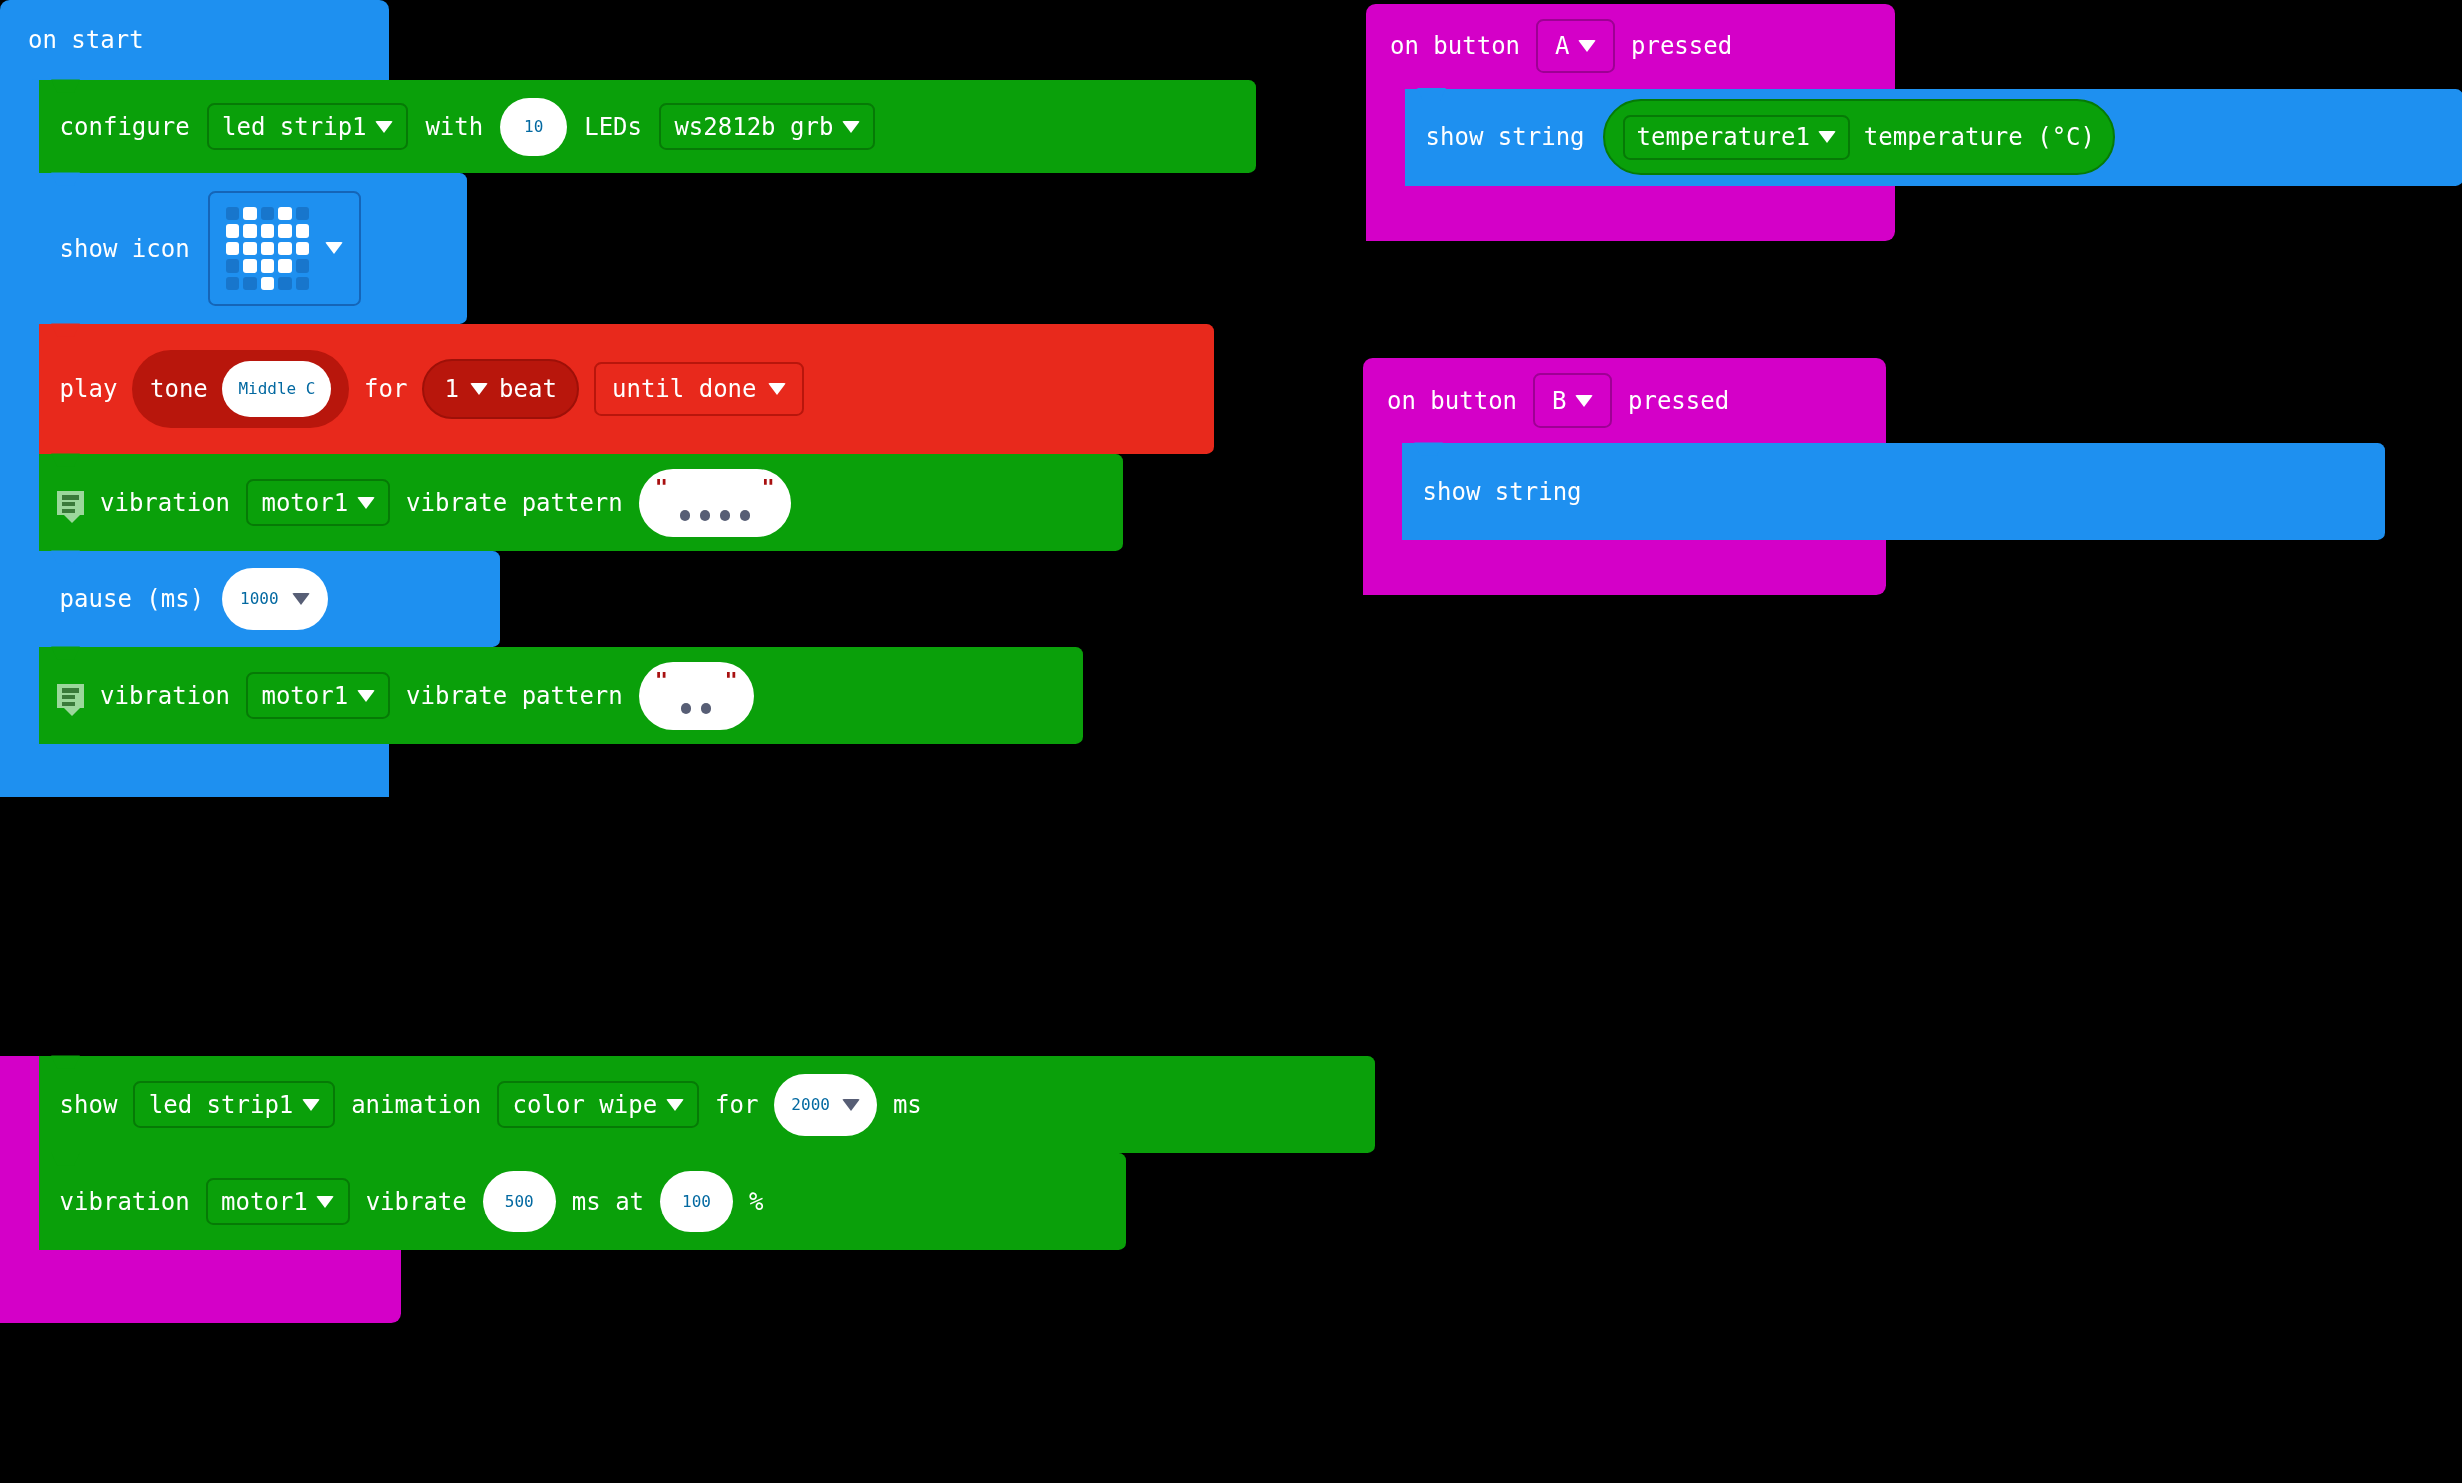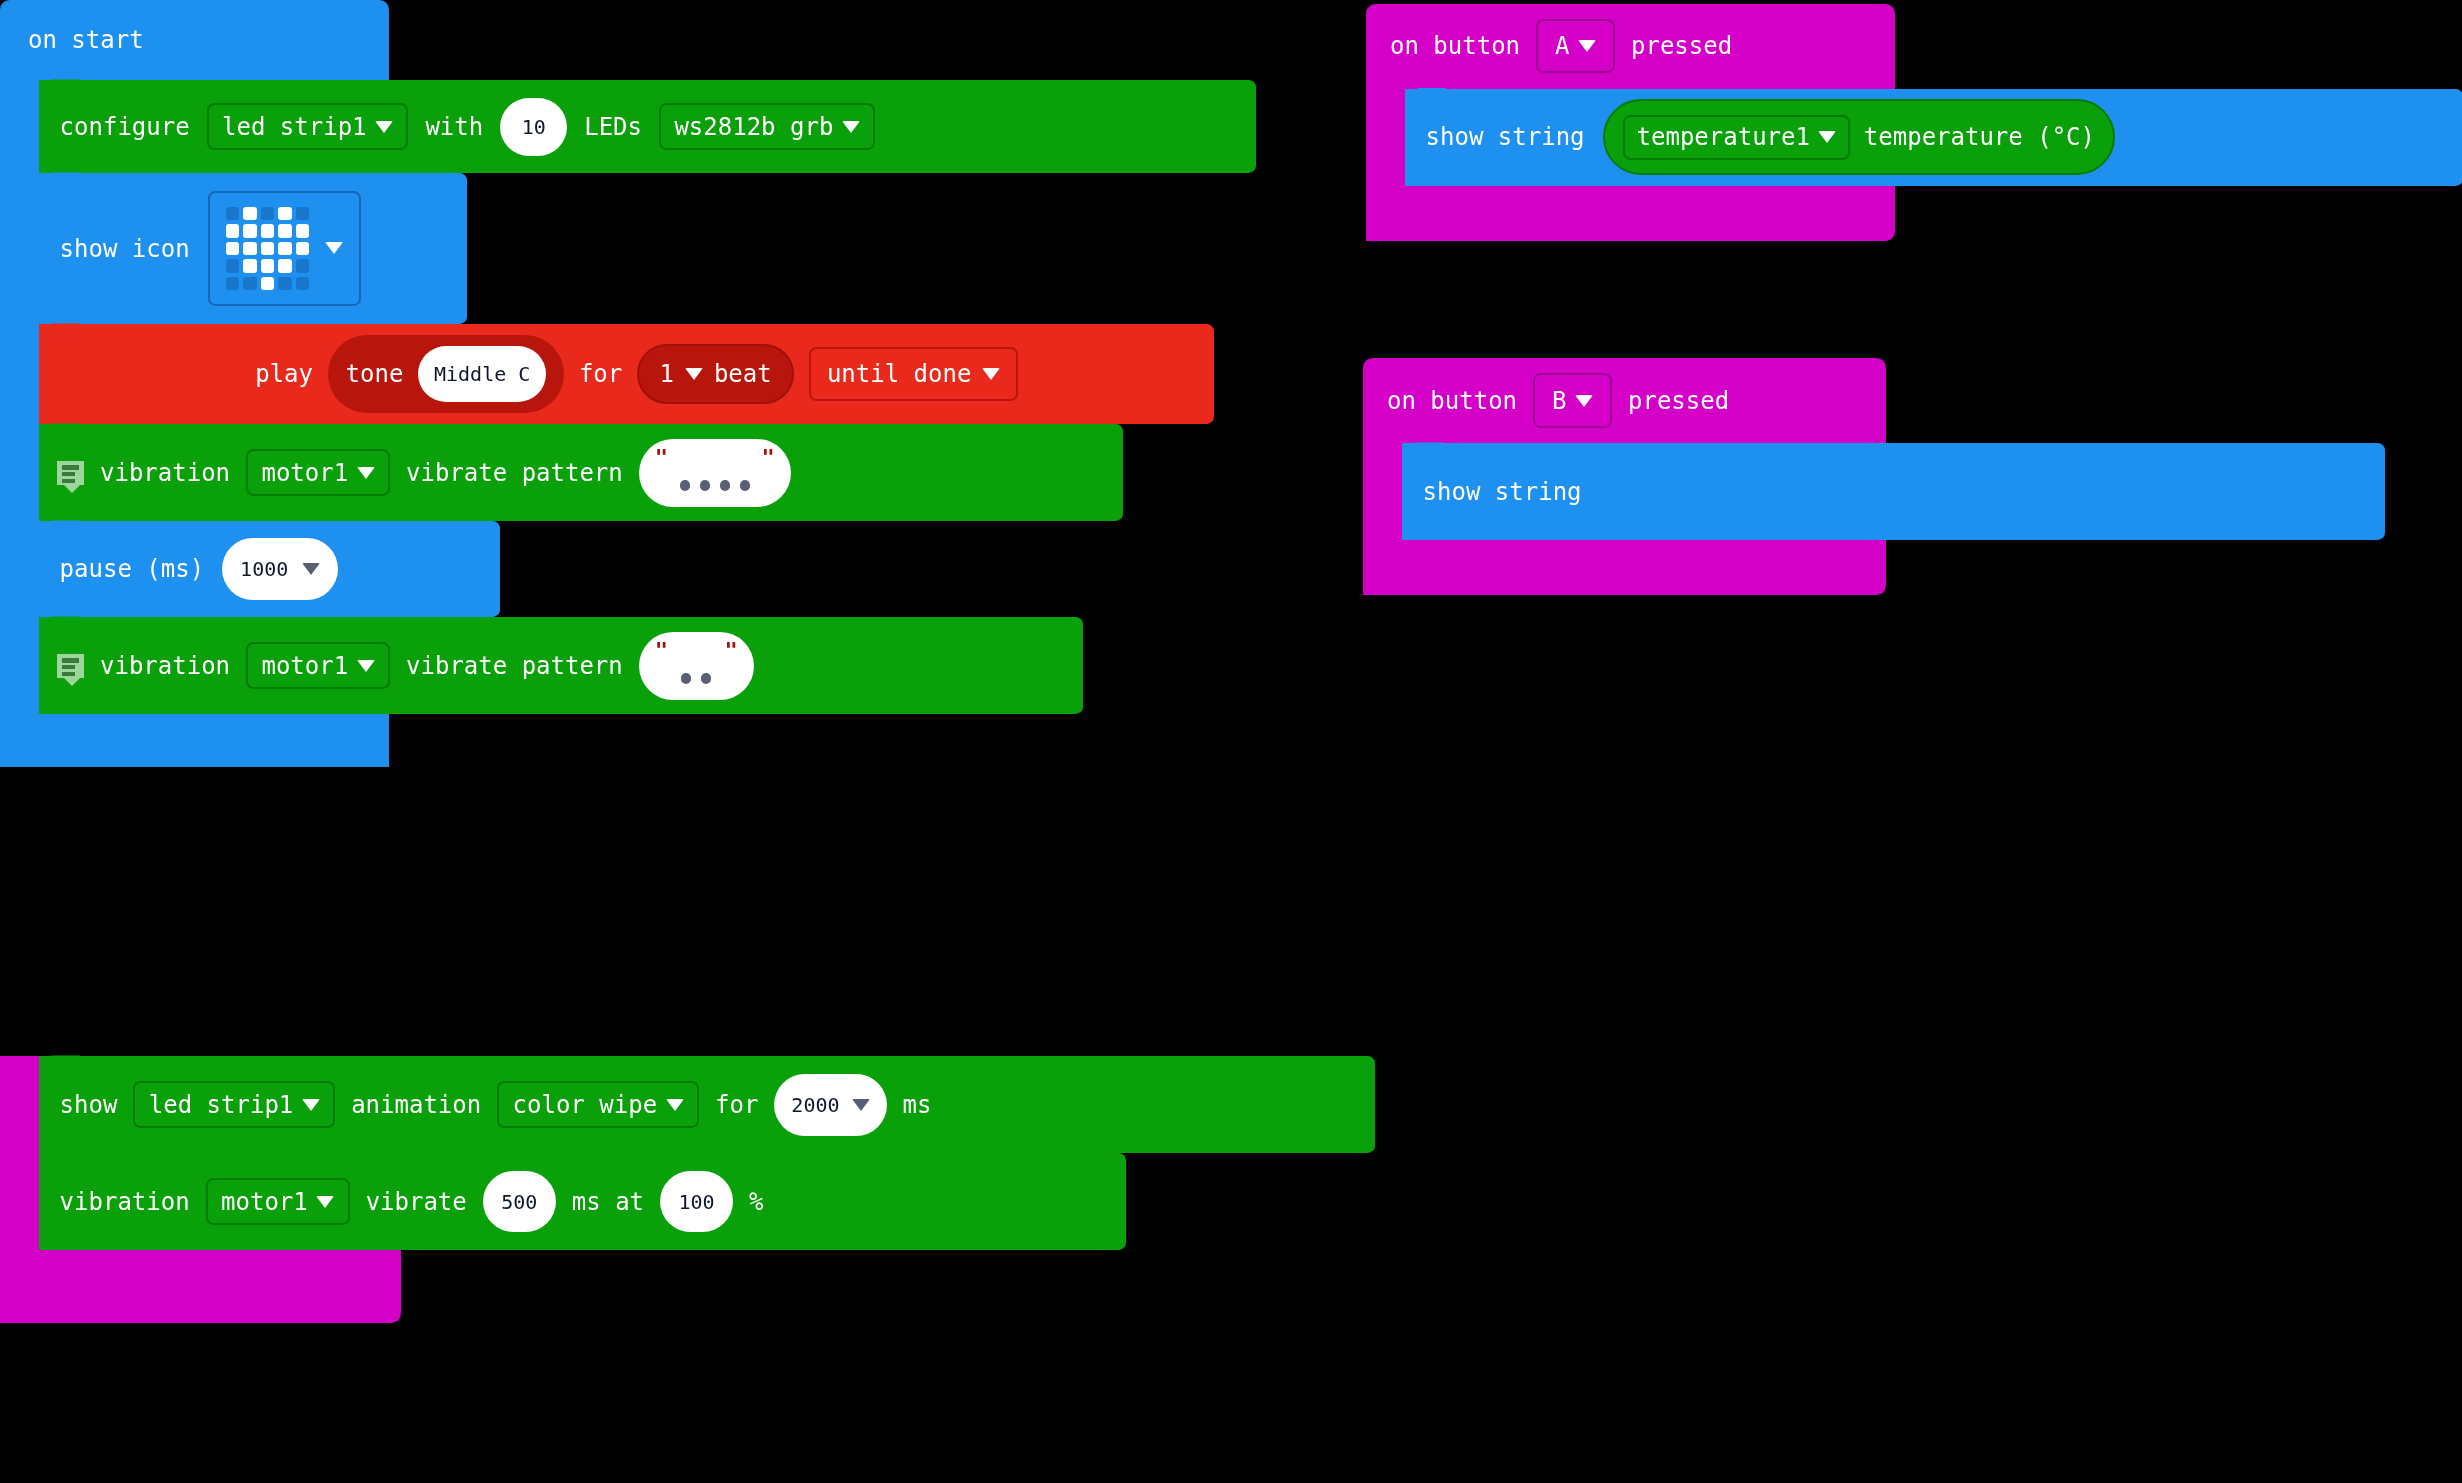--- a/index.html
+++ b/index.html
@@ -68,21 +68,21 @@
   
   .oval{
     display:inline-flex;align-items:center;justify-content:center;gap:8.5px;
     background:#fff;
     border-radius:606px;
     padding:7.3px 16px;
     min-width:24px;
     white-space:nowrap;
     box-sizing:border-box;
   }
-  .oval .num{color:#0f172a;font-size:20px;line-height:1;}
+  .oval .num{color:#0369a1;font-size:16px;line-height:1;}
 
   
   .reporter{
     display:inline-flex;align-items:center;gap:11px;
     border-radius:606px;
     padding:7.3px 16px;
     white-space:nowrap;
     box-sizing:border-box;
   }
 
@@ -224,21 +224,21 @@
             <i></i>
                 <i></i>
                 <i class="on"></i>
                 <i></i>
                 <i></i>
           </span>
           <span class="arrow"></span>
         </span>
       </div>
 
-      <div class="row c-red" style="width:1175px;height:100px;padding-left:20.6px;gap:14.6px;border-radius:0 7.3px 7.3px 0;justify-content:center;">
+      <div class="row c-red" style="width:1175px;height:130px;padding-left:20.6px;gap:14.6px;border-radius:0 7.3px 7.3px 0;">
         <div class="notch c-red" style="left:4.9px;"></div>
         <span class="lbl">play</span>
         <span class="reporter c-red-d" style="padding:11px 18px;gap:14.6px;">
           <span class="lbl">tone</span>
           <span class="oval" style="height:56px;">
             <span class="num">Middle C</span>
           </span>
         </span>
         <span class="lbl">for</span>
         <span class="reporter c-red-d" style="padding:16px 20.6px;gap:11px;border:2.4px solid #9e1008;">

